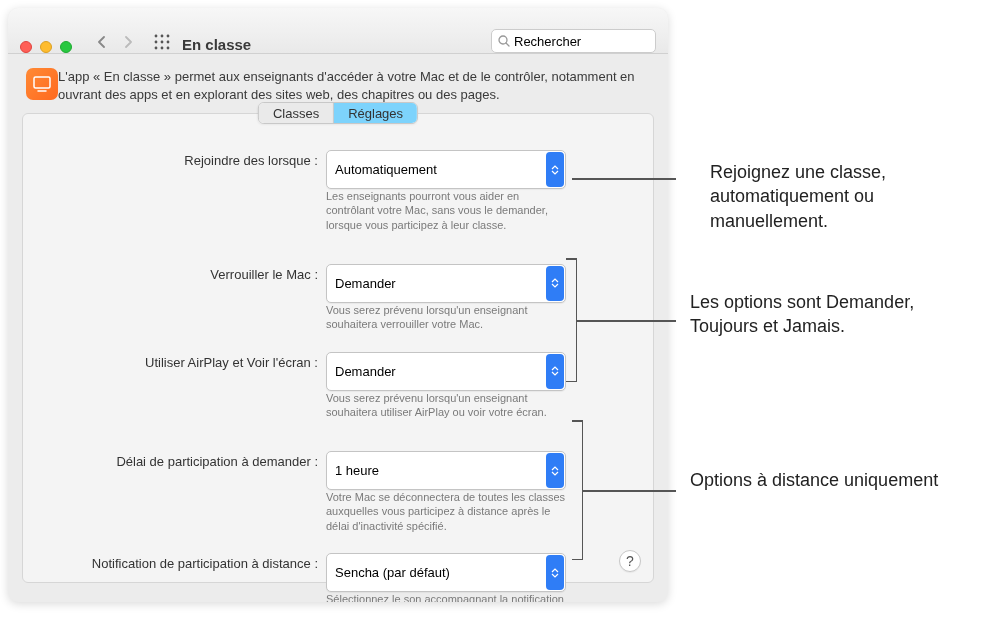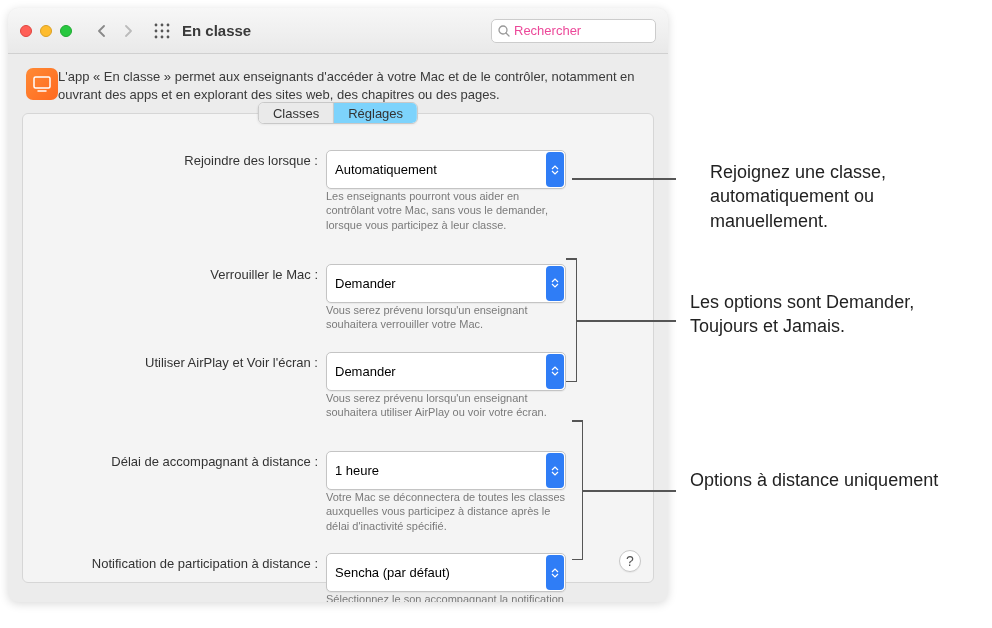--- a/index.html
+++ b/index.html
@@ -18,38 +18,38 @@
   background: #ececec;
   border-radius: 10px;
   box-shadow: 0 2px 10px rgba(0,0,0,0.15);
   overflow: hidden;
 }
 .titlebar {
   height: 46px;
   background: linear-gradient(#f7f7f7,#e9e9e9);
   border-bottom: 1px solid #d0d0d0;
   display: flex;
-  align-items: center;
+  align-items: flex-end;
   padding: 0 12px;
   gap: 0;
 }
 .traffic { display:flex; gap:8px; align-items:center; }
 .light { width:12px; height:12px; border-radius:50%; }
 .light.red{background:#ff5f57;border:0.5px solid #e0443e;}
 .light.yellow{background:#febc2e;border:0.5px solid #dba023;}
 .light.green{background:#28c840;border:0.5px solid #1faa31;}
 .nav-btns{display:flex;gap:2px;margin-left:18px;}
 .nav-btn{width:24px;height:22px;display:flex;align-items:center;justify-content:center;color:#888;border-radius:4px;}
 .grid-btn{margin-left:10px;color:#555;}
 .win-title{font-weight:600;font-size:15px;color:#3a3a3a;margin-left:8px;}
 .search{
   margin-left:auto;
   width:165px;height:24px;
   background:#fff;border:1px solid #ccc;border-radius:5px;
-  display:flex;align-items:center;padding:0 6px;gap:4px;color:#ec4899;font-size:13px;
+  display:flex;align-items:center;padding:0 6px;gap:4px;color:#000000;font-size:13px;
 }
 .desc-row{display:flex;padding:14px 18px 10px;}
 .app-icon{
   width:32px;height:32px;border-radius:7px;
   background:linear-gradient(135deg,#ff8a35,#ff6a1f);
   display:flex;align-items:center;justify-content:center;color:#fff;
   flex-shrink:0;
 }
 .desc-text{font-size:13px;color:#3a3a3a;line-height:1.35;}
 .panel{
@@ -230,21 +230,21 @@
                 </svg>
             </div>
           </div>
           <div class="help-text">Vous serez prévenu lorsqu'un enseignant souhaitera utiliser AirPlay ou voir votre écran.</div>
         </div>
       </div>
 
       <div class="group-spacer"></div>
 
       <div class="setting-row">
-        <div class="setting-label">Délai de accompagnant à distance :</div>
+        <div class="setting-label">Délai de participation à demander :</div>
         <div class="setting-body">
           <div class="select">
             <span>1 heure</span>
             <div class="select-arrows">
               <svg width="8" height="5">
                   <path d="M1 4L4 1l3 3" stroke="#fff" stroke-width="1.2" fill="none"></path>
                 </svg>
               <svg width="8" height="5">
                   <path d="M1 1l3 3 3-3" stroke="#fff" stroke-width="1.2" fill="none"></path>
                 </svg>

